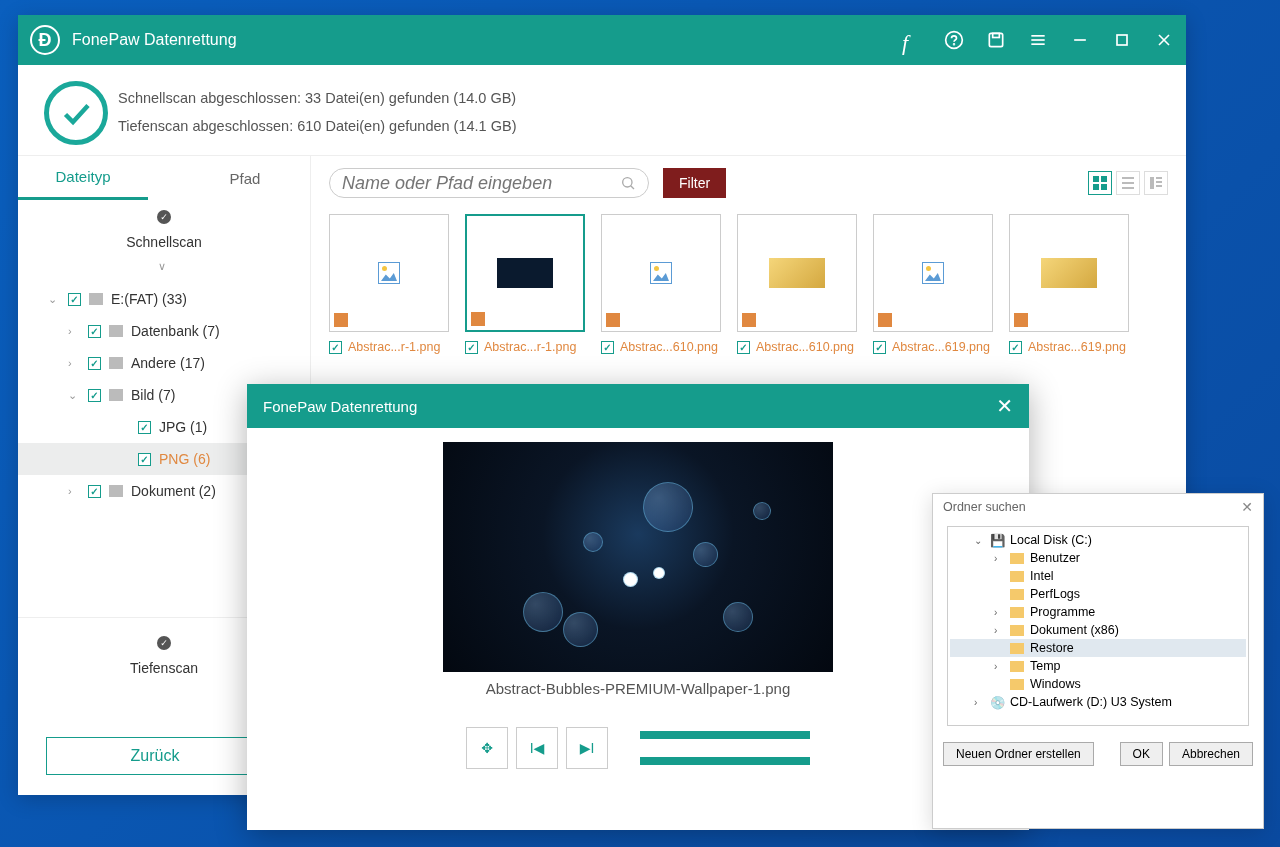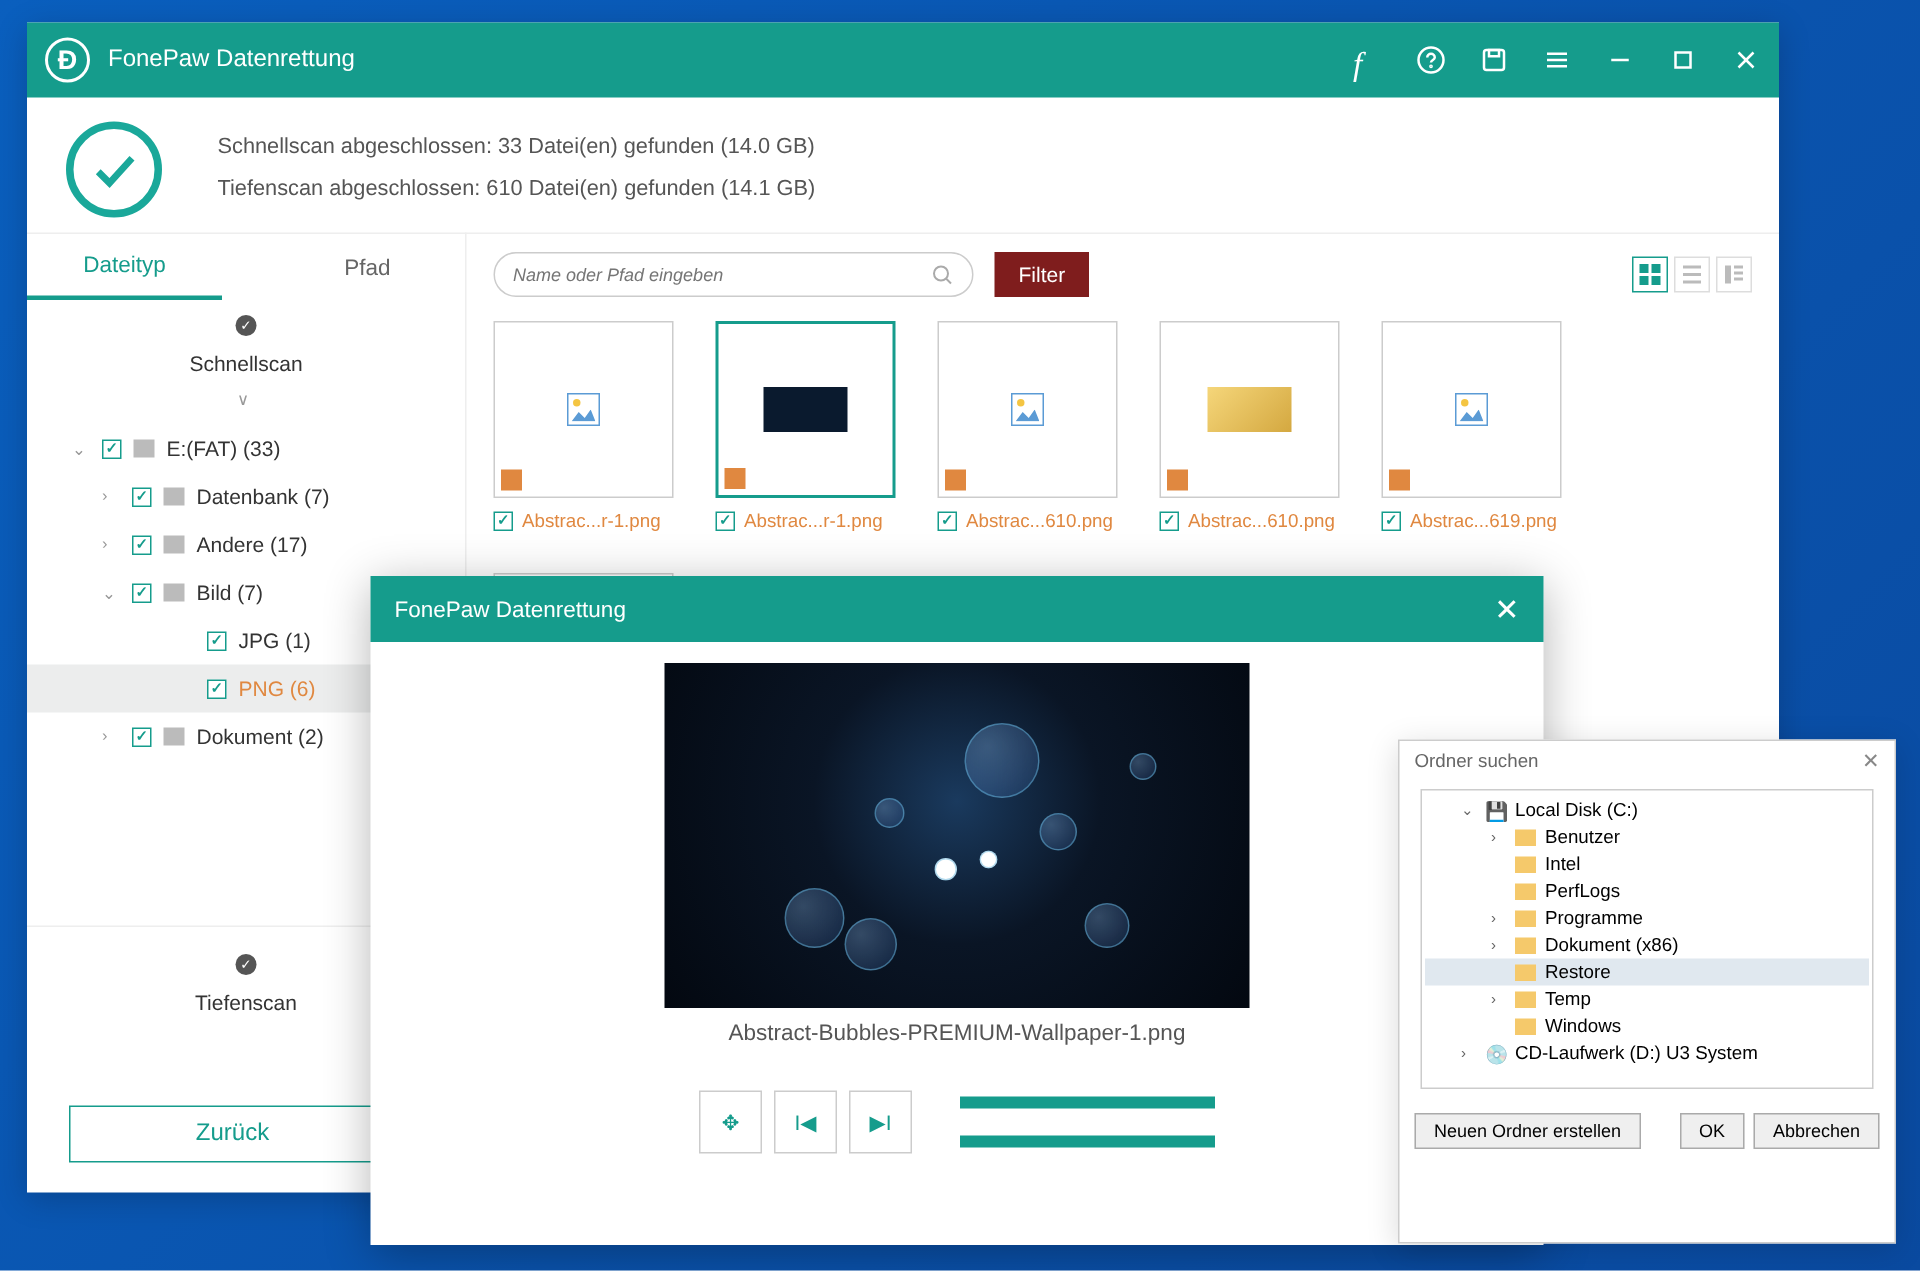--- a/index.html
+++ b/index.html
@@ -6,21 +6,21 @@
 body { background: linear-gradient(135deg, #0a5fbe 0%, #0a4aa0 100%); width: 1280px; height: 847px; overflow: hidden; position: relative; }
 
 .main-window { position: absolute; left: 18px; top: 15px; width: 1168px; height: 780px; background: #fff; box-shadow: 0 4px 20px rgba(0,0,0,0.2); }
 
 .titlebar { height: 50px; background: #159c8c; display: flex; align-items: center; padding: 0 12px; color: #fff; }
 .logo-badge { width: 30px; height: 30px; border: 2px solid #fff; border-radius: 50%; display: flex; align-items: center; justify-content: center; font-weight: bold; font-size: 18px; margin-right: 12px; }
 .app-title { font-size: 16px; font-weight: 500; flex: 1; }
 .titlebar-icons { display: flex; gap: 22px; align-items: center; }
 .titlebar-icons span, .titlebar-icons svg { width: 20px; height: 20px; cursor: pointer; color: #fff; }
 
-.status-row { padding: 16px 20px 10px 26px; display: flex; align-items: center; gap: 37px; }
+.status-row { padding: 16px 20px 10px 26px; display: flex; align-items: center; gap: 10px; }
 .check-circle { width: 64px; height: 64px; border: 5px solid #1aa89a; border-radius: 50%; display: flex; align-items: center; justify-content: center; }
 .check-circle svg { width: 36px; height: 36px; stroke: #1aa89a; }
 .status-text { font-size: 14.5px; color: #555; line-height: 1.9; }
 
 .content-row { display: flex; height: calc(100% - 160px); }
 
 .sidebar { width: 292px; border-top: 1px solid #eee; }
 .tabs { display: flex; height: 44px; gap: 32px; }
 .tab { flex: 1; display: flex; align-items: center; justify-content: center; font-size: 15px; color: #666; cursor: pointer; }
 .tab.active { color: #159c8c; border-bottom: 3px solid #159c8c; font-weight: 500; }
@@ -40,28 +40,28 @@
 .ficon { width: 14px; height: 12px; background: #bbb; display: inline-block; }
 .tree-label.orange { color: #e08840; }
 .divider { height: 1px; background: #eee; margin: 8px 0; }
 
 .bottom-bar { position: absolute; bottom: 20px; left: 28px; width: 218px; }
 .back-btn { width: 100%; height: 38px; border: 1px solid #159c8c; background: #fff; color: #159c8c; font-size: 16px; font-weight: 500; cursor: pointer; }
 
 .main-area { flex: 1; border-top: 1px solid #eee; border-left: 1px solid #eee; padding: 12px 18px; }
 .toolbar { display: flex; align-items: center; gap: 14px; margin-bottom: 16px; }
 .search-box { flex: 0 0 320px; height: 30px; border: 1px solid #ccc; border-radius: 15px; display: flex; align-items: center; padding: 0 12px; }
-.search-box input { flex: 1; border: none; outline: none; font-size: 12px; font-style: italic; color: #888; }
+.search-box input { flex: 1; border: none; outline: none; font-size: 18px; font-style: italic; color: #888; }
 .search-box svg { width: 16px; height: 16px; stroke: #aaa; }
 .filter-btn { height: 30px; padding: 0 16px; background: #7f1d1d; color: #fff; border: none; font-size: 14px; cursor: pointer; }
 .view-icons { margin-left: auto; display: flex; gap: 4px; }
 .view-icon { width: 24px; height: 24px; border: 1px solid #ddd; cursor: pointer; display: flex; align-items: center; justify-content: center; }
 .view-icon.active { border-color: #159c8c; }
 
-.thumbs { display: flex; gap: 28px; flex-wrap: wrap; }
+.thumbs { display: flex; gap: 16px; flex-wrap: wrap; }
 .thumb { width: 120px; }
 .thumb-box { width: 120px; height: 118px; border: 1px solid #ccc; display: flex; align-items: center; justify-content: center; position: relative; cursor: pointer; }
 .thumb-box.selected { border: 2px solid #159c8c; }
 .thumb-img { width: 56px; height: 30px; background: #0a1a2e; }
 .thumb-placeholder { width: 22px; height: 22px; border: 1px solid #5b9bd5; position: relative; }
 .thumb-placeholder::before { content: ""; position: absolute; top: 3px; left: 3px; width: 5px; height: 5px; background: #f4c542; border-radius: 50%; }
 .thumb-placeholder::after { content: ""; position: absolute; bottom: 2px; left: 2px; right: 2px; height: 8px; background: #5b9bd5; clip-path: polygon(0 100%, 30% 20%, 55% 70%, 80% 0, 100% 100%); }
 .thumb-corner { position: absolute; bottom: 4px; left: 4px; width: 14px; height: 14px; background: #e08840; }
 .thumb-label { display: flex; align-items: center; gap: 6px; margin-top: 8px; font-size: 12.5px; }
 .thumb-label span { color: #e08840; }

